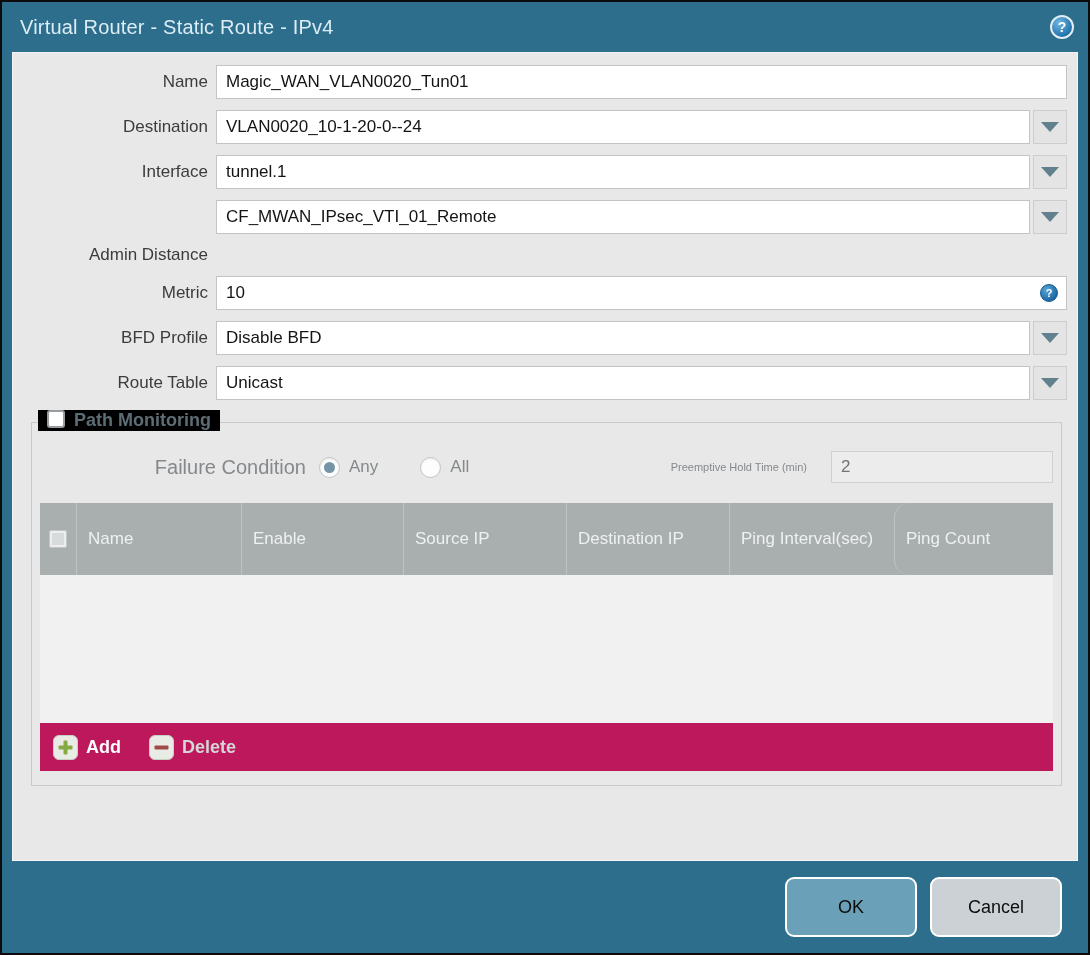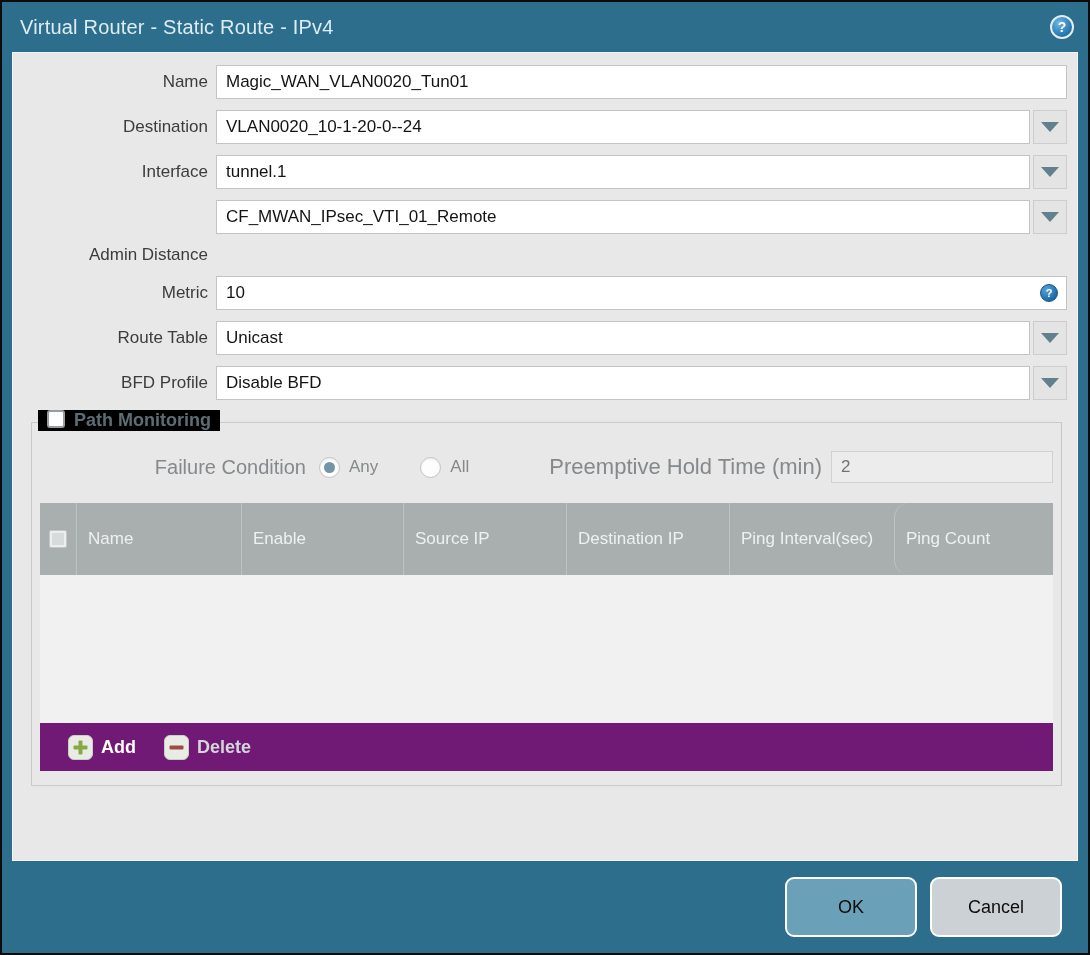--- a/index.html
+++ b/index.html
@@ -102,21 +102,21 @@
     width:21px;height:21px;border-radius:50%;
     background:#fdfdfd;border:1px solid #c0c4c6;
     margin-left:13px;display:flex;align-items:center;justify-content:center;
     box-shadow:inset 0 1px 2px rgba(0,0,0,.08);cursor:pointer;
   }
   .radio.sel::after{
     content:"";width:11px;height:11px;border-radius:50%;background:#7495a6;
   }
   .radio-lbl{font-size:17px;margin-left:9px;}
   .spacer{flex:1;}
-  .pht-label{font-size:22px;margin-right:9px;white-space:nowrap;}
+  .pht-label{font-size:11px;margin-right:24px;white-space:nowrap;}
   .pht-input{
     width:222px;height:32px;
     background:#ececec;border:1px solid #d0d0d0;
     color:#6e7477;font-size:17px;padding:0 9px;
     font-family:inherit;outline:none;
   }
 
   
   .pm-table{margin-top:20px;}
   .pm-thead{
@@ -135,22 +135,22 @@
     cursor:pointer;
   }
   .w-name{flex:0 0 165px;}
   .w-enable{flex:0 0 162px;}
   .w-srcip{flex:0 0 163px;}
   .w-dstip{flex:0 0 163px;}
   .w-ping{flex:0 0 165px;}
   .w-count{flex:1;border-radius:15px;}
   .pm-body{height:148px;background:#f1f1f1;}
   .pm-foot{
-    height:48px;background:#701a75;
-    display:flex;align-items:center;gap:28px;padding:0 28px;
+    height:48px;background:#be185d;
+    display:flex;align-items:center;gap:28px;padding:0 13px;
   }
   .tool-btn{display:flex;align-items:center;gap:8px;cursor:pointer;background:none;border:none;padding:0;font-family:inherit;}
   .tool-ic{
     width:25px;height:25px;border-radius:6px;
     background:#e9ece5;border:1px solid #c9cfc4;
     display:flex;align-items:center;justify-content:center;
   }
   .tool-lbl{font-size:18px;font-weight:600;}
   .add-lbl{color:#fdfdfd;}
   .del-lbl{color:#d3d7d7;}
@@ -226,33 +226,33 @@
 
     <div class="frow">
       <span class="lbl">Metric</span>
       <div class="fctrl">
         <input class="txt" type="text" value="10" style="">
         <span class="info-badge">?</span>
       </div>
     </div>
 
     <div class="frow">
+      <span class="lbl">BFD Profile</span>
+      <div class="fctrl">
+        <input class="txt" type="text" value="Disable BFD" style="">
+        <span class="ddbtn">
+            <span class="tri"></span>
+          </span>
+      </div>
+    </div>
+
+    <div class="frow">
       <span class="lbl">Route Table</span>
       <div class="fctrl">
         <input class="txt" type="text" value="Unicast" style="">
-        <span class="ddbtn">
-            <span class="tri"></span>
-          </span>
-      </div>
-    </div>
-
-    <div class="frow">
-      <span class="lbl">BFD Profile</span>
-      <div class="fctrl">
-        <input class="txt" type="text" value="Disable BFD" style="">
         <span class="ddbtn">
             <span class="tri"></span>
           </span>
       </div>
     </div>
 
     <div class="pm">
       <div class="pm-legend">
         <span class="cb"></span>
         <span class="pm-title">Path Monitoring</span>

